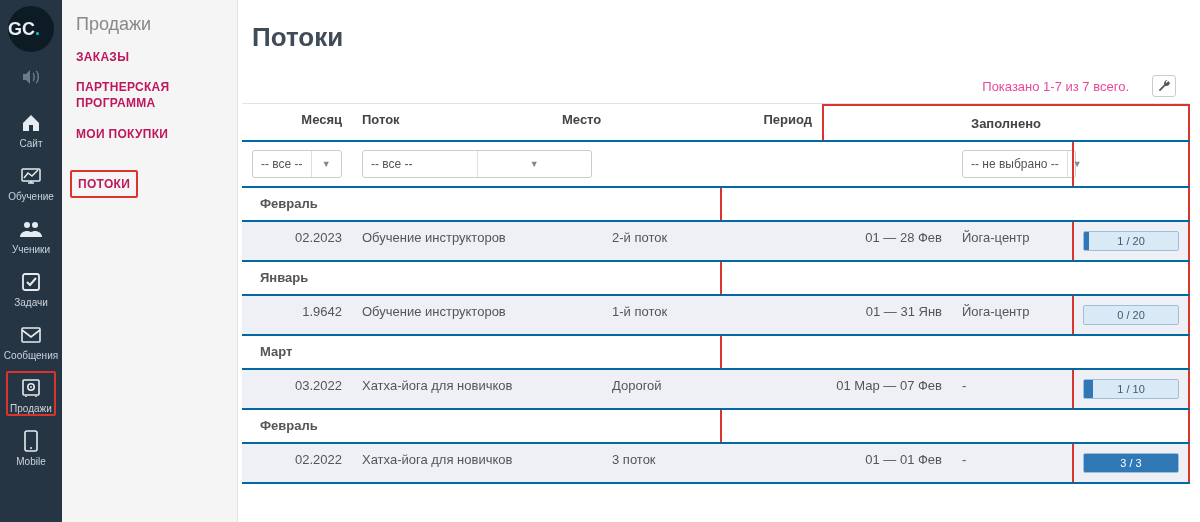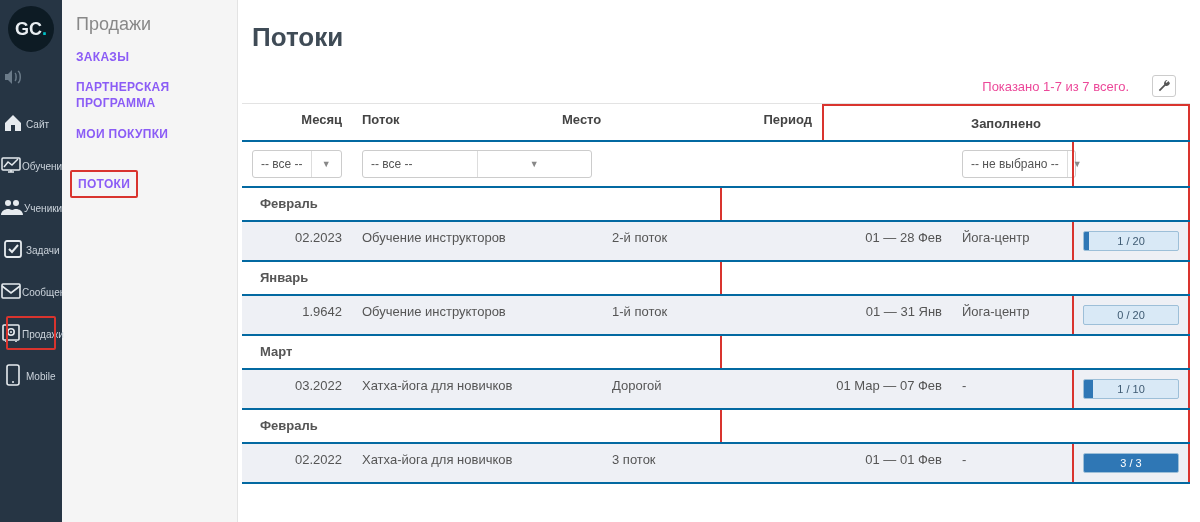--- a/index.html
+++ b/index.html
@@ -22,29 +22,29 @@
     display: flex;
     flex-direction: column;
     align-items: center;
     flex-shrink: 0;
   }
   .logo {
     width: 46px; height: 46px;
     margin: 6px 0 2px;
     border-radius: 50%;
     background: #0d1b24;
-    display: flex; align-items: center; justify-content: center;
+    display: flex; align-items: center; justify-content: flex-start;
     font-weight: 800; font-size: 18px;
     color: #e9eef2;
   }
   .logo .dot { color: #00c2c9; }
   .rail-item {
     width: 62px;
     padding: 8px 0 6px;
-    display: flex; flex-direction: row; align-items: center;
+    display: flex; flex-direction: column; align-items: center;
     color: #cbd3db;
     cursor: pointer;
     font-size: 10px;
   }
   .rail-item .ricon {
     width: 26px; height: 26px;
     display: flex; align-items: center; justify-content: center;
     margin-bottom: 2px;
   }
   .rail-item.selected {
@@ -70,21 +70,21 @@
   .subnav h3 {
     font-size: 18px;
     font-weight: 400;
     color: #888;
     margin-bottom: 14px;
   }
   .subnav a {
     display: block;
     font-size: 12px;
     font-weight: 700;
-    color: #8b5cf6;
+    color: #be185d;
     letter-spacing: .3px;
     margin: 14px 0;
     line-height: 1.35;
     text-decoration: none;
   }
   .subnav a.active {
     border: 2px solid #d9342e;
     border-radius: 2px;
     padding: 4px 6px;
     margin-left: -6px;

